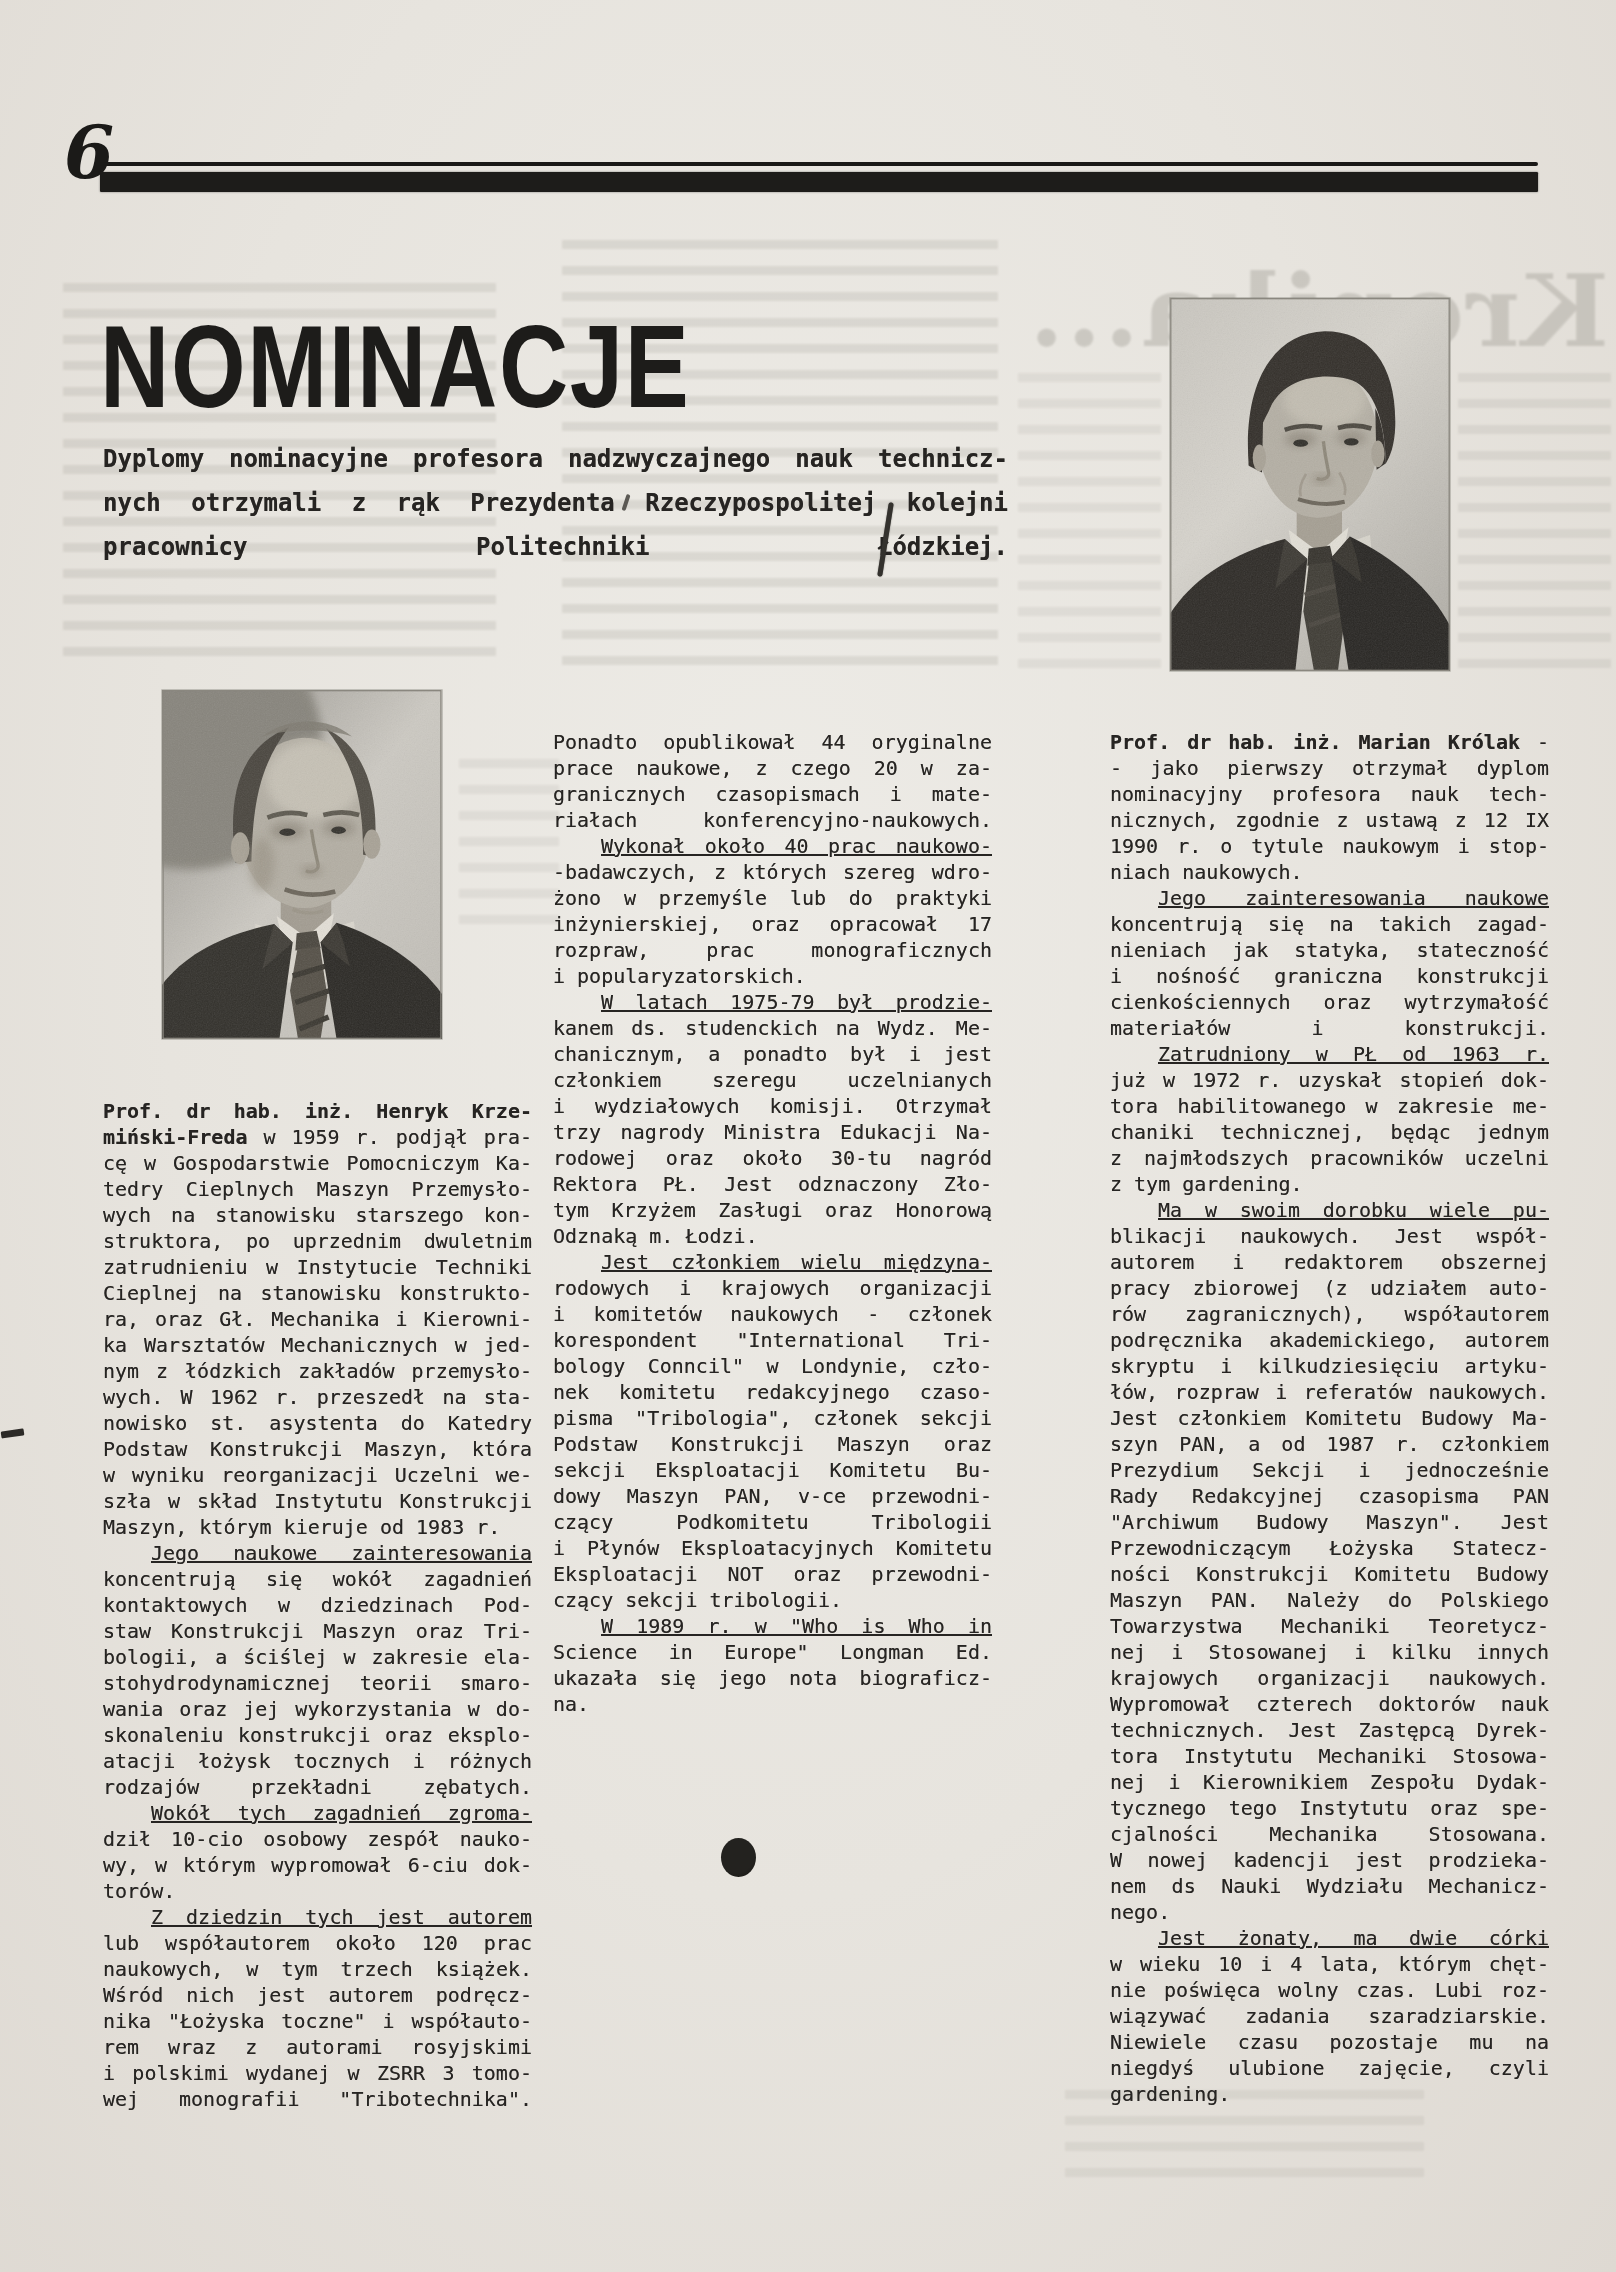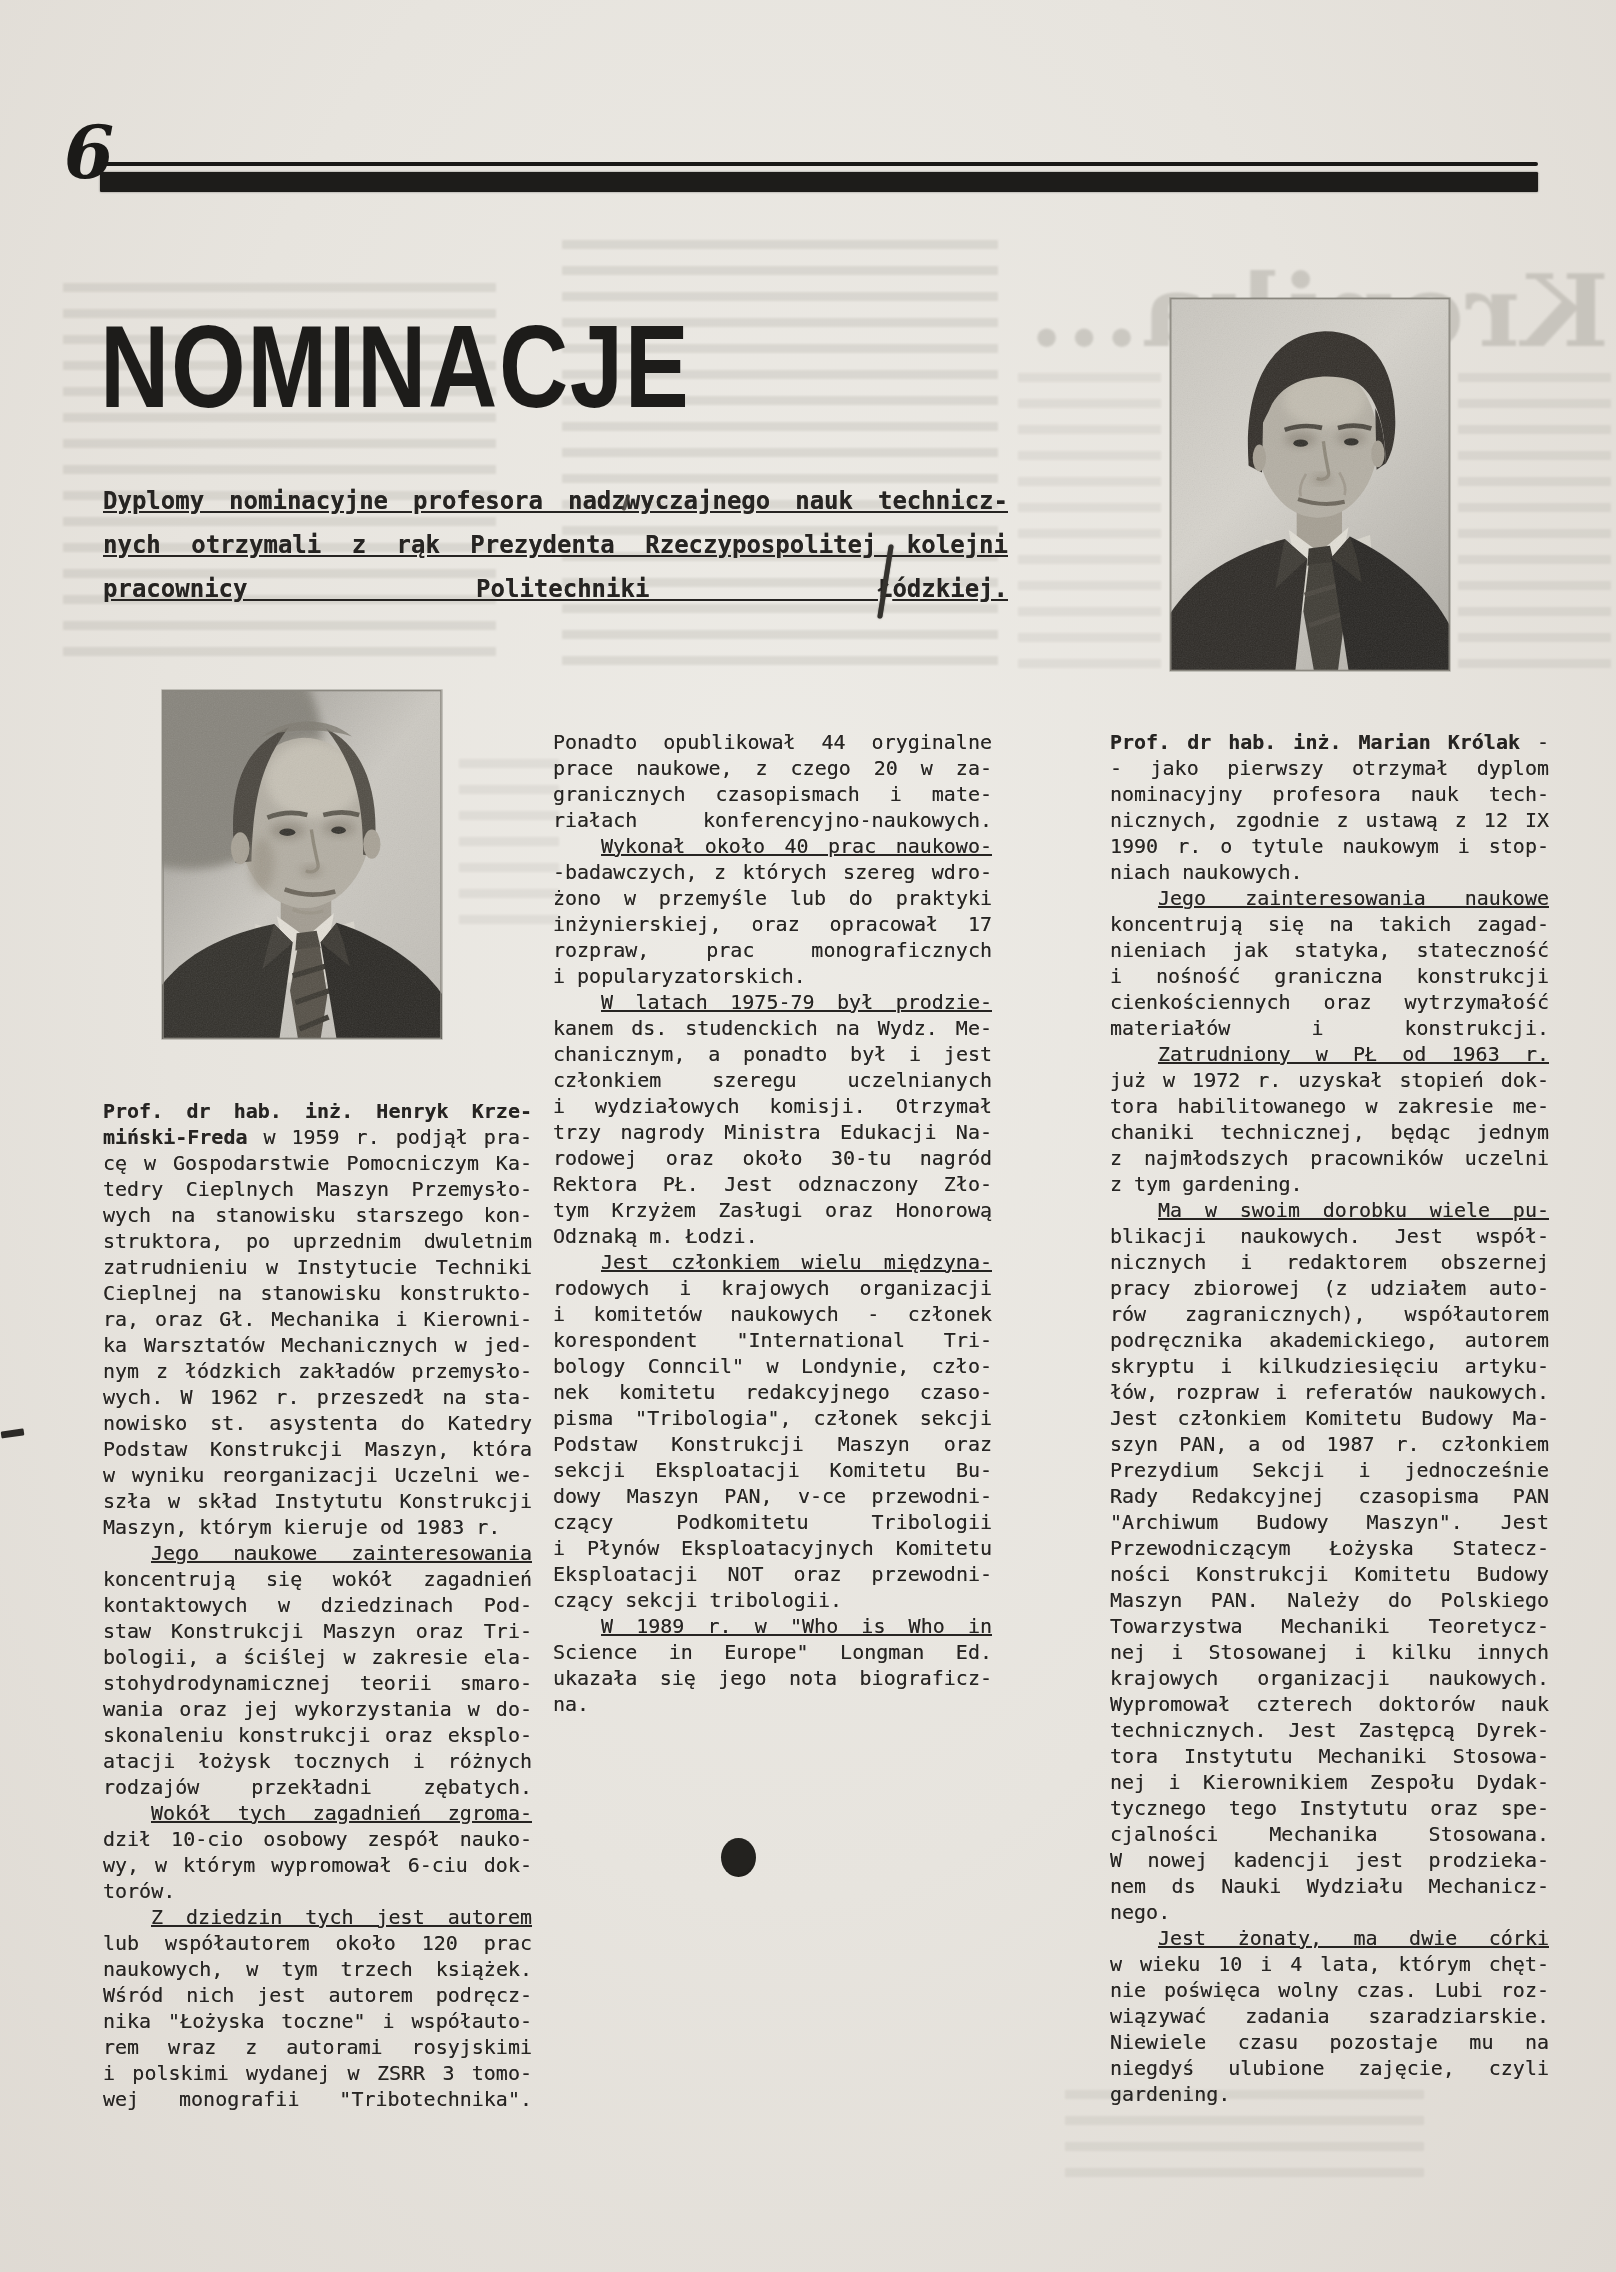--- a/index.html
+++ b/index.html
@@ -12,21 +12,21 @@
   .pagenum{left:64px;top:117px;font-family:"DejaVu Serif",serif;font-style:italic;font-weight:bold;
     font-size:72px;line-height:1;color:#1b1a18;z-index:10;}
   .rule-thin{left:100px;top:162px;width:1438px;height:4px;background:#1a1917;z-index:10;border-radius:2px;}
   .rule-thick{left:100px;top:172px;width:1438px;height:20px;background:#1d1c1a;z-index:10;border-radius:1.3px;
     box-shadow:0 0 2px rgba(30,28,26,.6);}
   .title{left:100px;top:308px;font-family:"Liberation Sans","DejaVu Sans",sans-serif;font-weight:bold;
     font-size:117px;line-height:1;letter-spacing:2px;color:#1d1c1a;transform:scaleX(.82);
     transform-origin:left top;z-index:10;white-space:nowrap;}
 
   
-  .lead{left:103px;top:479px;width:905px;z-index:10;text-decoration:underline;}
+  .lead{left:103px;top:437px;width:905px;z-index:10;}
   .lead .tline{height:44px;line-height:44px;font-size:24px;font-weight:bold;}
 
   
   .col{z-index:10;}
   .col-left{left:103px;top:1098px;width:429px;}
   .col-mid{left:553px;top:729px;width:439px;}
   .col-right{left:1062px;top:729px;width:439px;margin-left:48px;}
   .tline{height:26px;line-height:26px;font-size:20px;text-align:justify;text-align-last:justify;
     text-shadow:0 0 0.4px rgba(38,36,34,.55);}
   .lead .tline{text-shadow:0 0 0.5px rgba(38,36,34,.6);}
@@ -288,21 +288,21 @@
       <div class="tline">cienkościennych oraz wytrzymałość</div>
       <div class="tline">materiałów i konstrukcji.</div>
       <div class="tline ind">Zatrudniony w PŁ od 1963 r.</div>
       <div class="tline">już w 1972 r. uzyskał stopień dok-</div>
       <div class="tline">tora habilitowanego w zakresie me-</div>
       <div class="tline">chaniki technicznej, będąc jednym</div>
       <div class="tline">z najmłodszych pracowników uczelni</div>
       <div class="tline end">z tym gardening.</div>
       <div class="tline ind">Ma w swoim dorobku wiele pu-</div>
       <div class="tline">blikacji naukowych. Jest współ-</div>
-      <div class="tline">nicznych i redaktorem obszernej</div>
+      <div class="tline">autorem i redaktorem obszernej</div>
       <div class="tline">pracy zbiorowej (z udziałem auto-</div>
       <div class="tline">rów zagranicznych), współautorem</div>
       <div class="tline">podręcznika akademickiego, autorem</div>
       <div class="tline">skryptu i kilkudziesięciu artyku-</div>
       <div class="tline">łów, rozpraw i referatów naukowych.</div>
       <div class="tline">Jest członkiem Komitetu Budowy Ma-</div>
       <div class="tline">szyn PAN, a od 1987 r. członkiem</div>
       <div class="tline">Prezydium Sekcji i jednocześnie</div>
       <div class="tline">Rady Redakcyjnej czasopisma PAN</div>
       <div class="tline">"Archiwum Budowy Maszyn". Jest</div>

